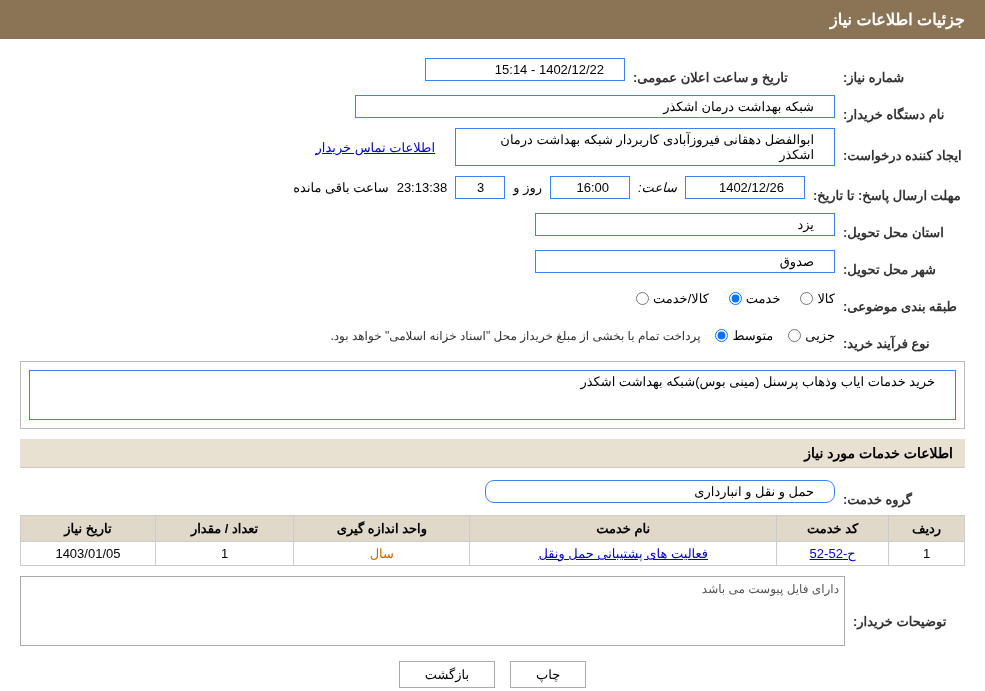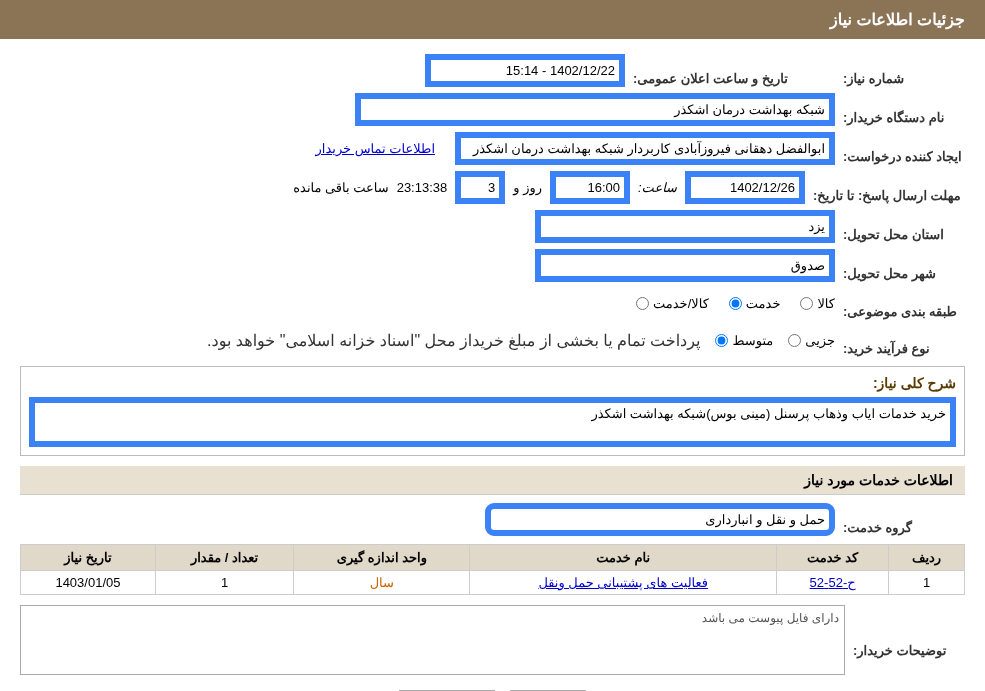--- a/index.html
+++ b/index.html
@@ -35,23 +35,23 @@
     .label {
       color: #333;
       font-weight: bold;
       white-space: nowrap;
       min-width: 130px;
       text-align: left;
       padding-left: 8px;
       margin-top: 16px;
     }
     .value-box {
-      border: 6px solid #3b82f6;
-      background: #fff;
-      padding: 3px 4px;
+      border: 1px solid #3b82f6;
+      background: #fff;
+      padding: 3px 20px;
       min-height: 22px;
       direction: rtl;
       text-align: right;
     }
     .input-wide {
       width: 320px;
     }
     .input-medium {
       width: 200px;
     }
@@ -87,21 +87,21 @@
       margin: 0;
     }
     .purchase-type-row {
       display: flex;
       align-items: center;
       gap: 15px;
       direction: rtl;
     }
     .purchase-note {
       color: #333;
-      font-size: 16px;
+      font-size: 12px;
     }
     .services-table {
       width: 100%;
       border-collapse: collapse;
       margin-top: 8px;
       direction: rtl;
     }
     .services-table th {
       background: #e0d8c8;
       border: 1px solid #ccc;
@@ -235,23 +235,20 @@
           </div>
           <div class="radio-item">
             <span>متوسط</span>
             <input type="radio" name="purchasetype" checked="" style="">
           </div>
           <span class="purchase-note">پرداخت تمام یا بخشی از مبلغ خریداز محل "اسناد خزانه اسلامی" خواهد بود.</span>
         </div>
       </div>
 
       <div style="margin-top:10px; border: 1px solid #bbb; padding:8px;">
-        <div class="form-row">
-          <span style="font-weight:bold; font-size:14px; color:#5a3a00;">شرح کلی نیاز:</span>
-        </div>
         <div class="value-box" style="width:100%; min-height:50px; direction:rtl; text-align:right;">خرید خدمات ایاب وذهاب پرسنل (مینی بوس)شبکه بهداشت اشکذر</div>
       </div>
 
     </div>
 
     <div style="margin-top:10px;">
       <div class="section-title">اطلاعات خدمات مورد نیاز</div>
 
       <div class="form-row">
         <span class="label">گروه خدمت:</span>

